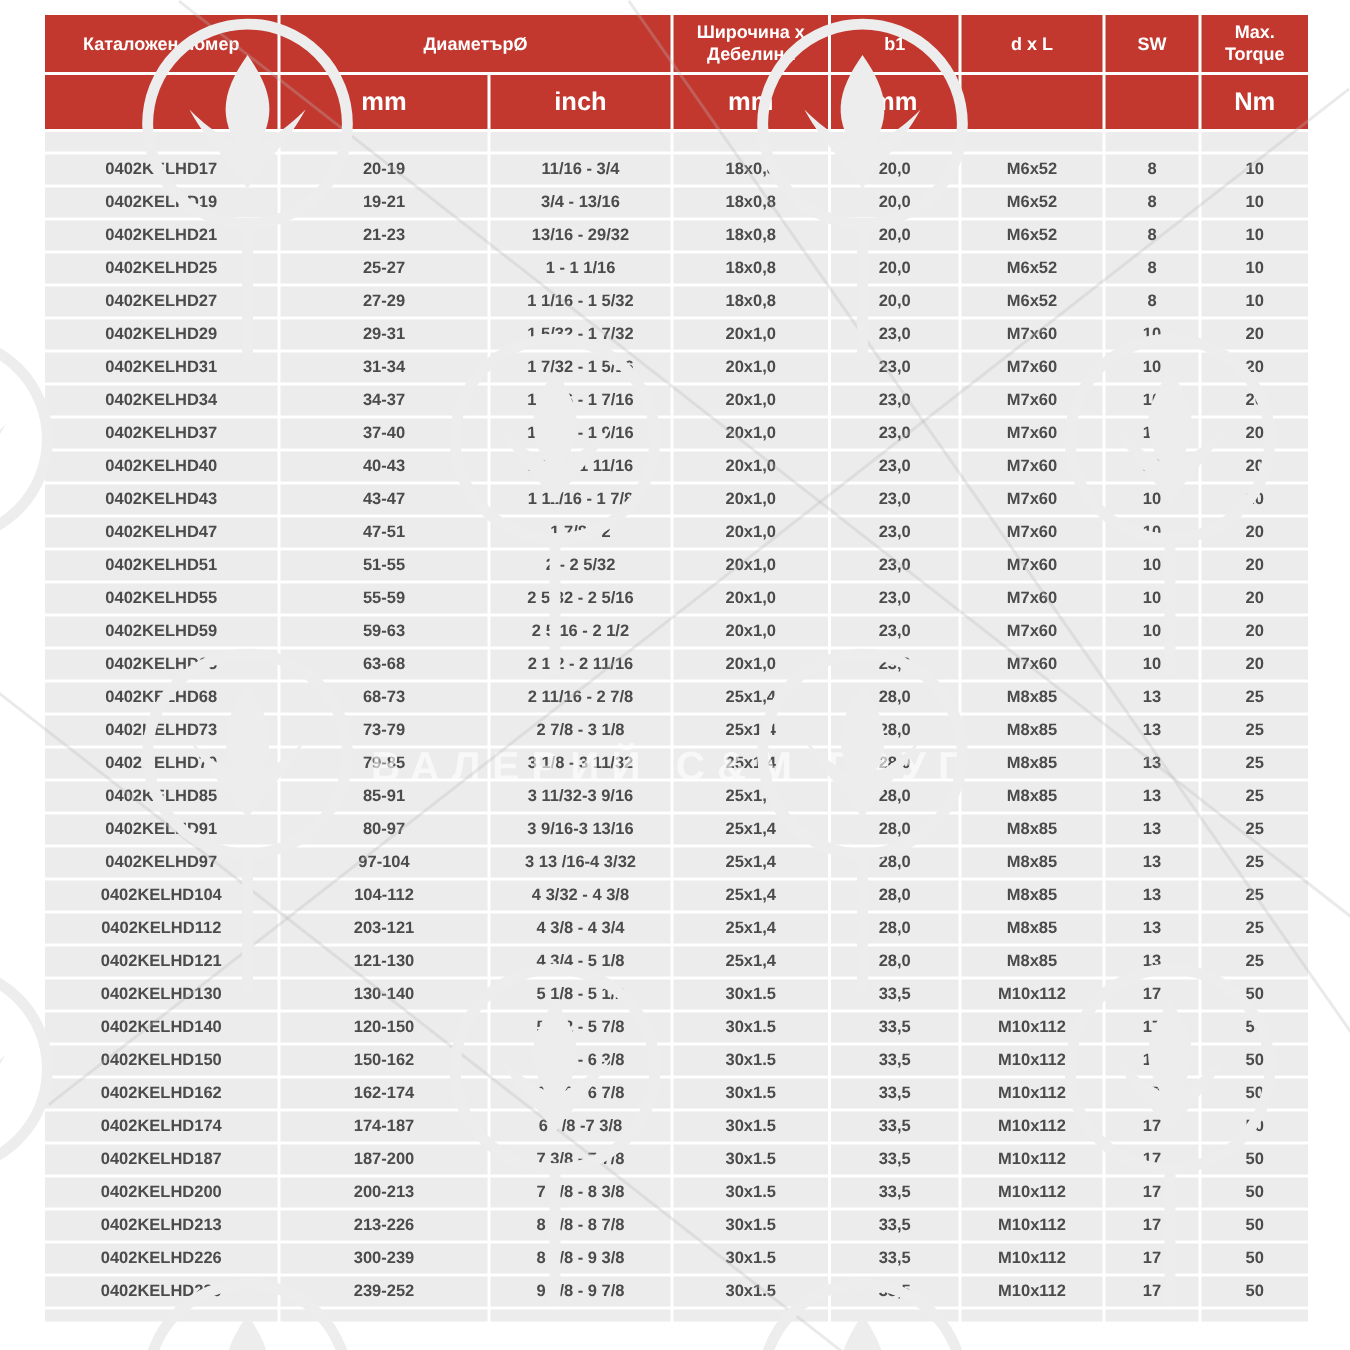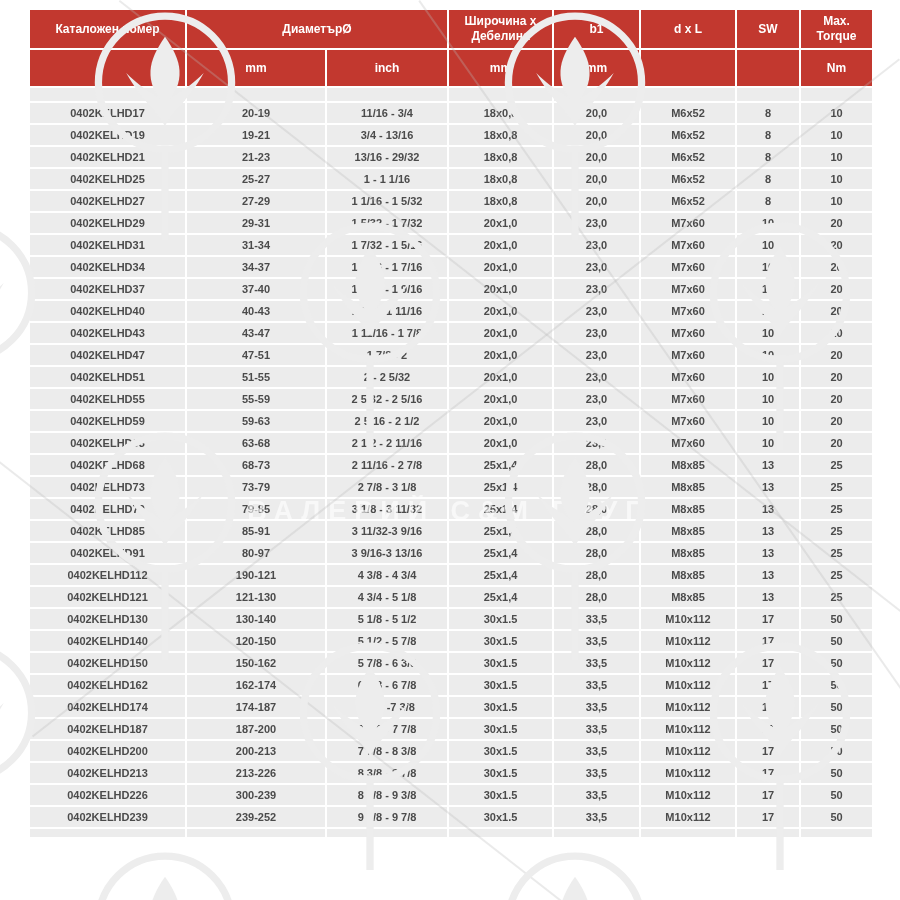--- a/index.html
+++ b/index.html
@@ -30,21 +30,21 @@
     background:var(--red);
     color:#ffffff;
     font-weight:bold;
     font-size:12px;
     line-height:1.25;
     text-align:center;
     vertical-align:middle;
     padding:2px 1px;
   }
   tr.h1 th{height:38px;}
-  tr.h2 th{height:36px;font-size:12px;}
+  tr.h2 th{height:36px;font-size:17px;}
   table.spec td{
     background:var(--row);
     color:var(--txt);
     font-weight:bold;
     font-size:11px;
     text-align:center;
     vertical-align:middle;
     height:20px;
     padding:0 1px;
     white-space:nowrap;
@@ -330,22 +330,42 @@
           <td>0402KELHD91</td>
           <td>80-97</td>
           <td>3 9/16-3 13/16</td>
           <td>25x1,4</td>
           <td>28,0</td>
           <td>M8x85</td>
           <td>13</td>
           <td>25</td>
         </tr>
         <tr>
+          <td>0402KELHD97</td>
+          <td>97-104</td>
+          <td>3 13 /16-4 3/32</td>
+          <td>25x1,4</td>
+          <td>28,0</td>
+          <td>M8x85</td>
+          <td>13</td>
+          <td>25</td>
+        </tr>
+        <tr>
+          <td>0402KELHD104</td>
+          <td>104-112</td>
+          <td>4 3/32 - 4 3/8</td>
+          <td>25x1,4</td>
+          <td>28,0</td>
+          <td>M8x85</td>
+          <td>13</td>
+          <td>25</td>
+        </tr>
+        <tr>
           <td>0402KELHD112</td>
-          <td>190-121</td>
+          <td>203-121</td>
           <td>4 3/8 - 4 3/4</td>
           <td>25x1,4</td>
           <td>28,0</td>
           <td>M8x85</td>
           <td>13</td>
           <td>25</td>
         </tr>
         <tr>
           <td>0402KELHD121</td>
           <td>121-130</td>

